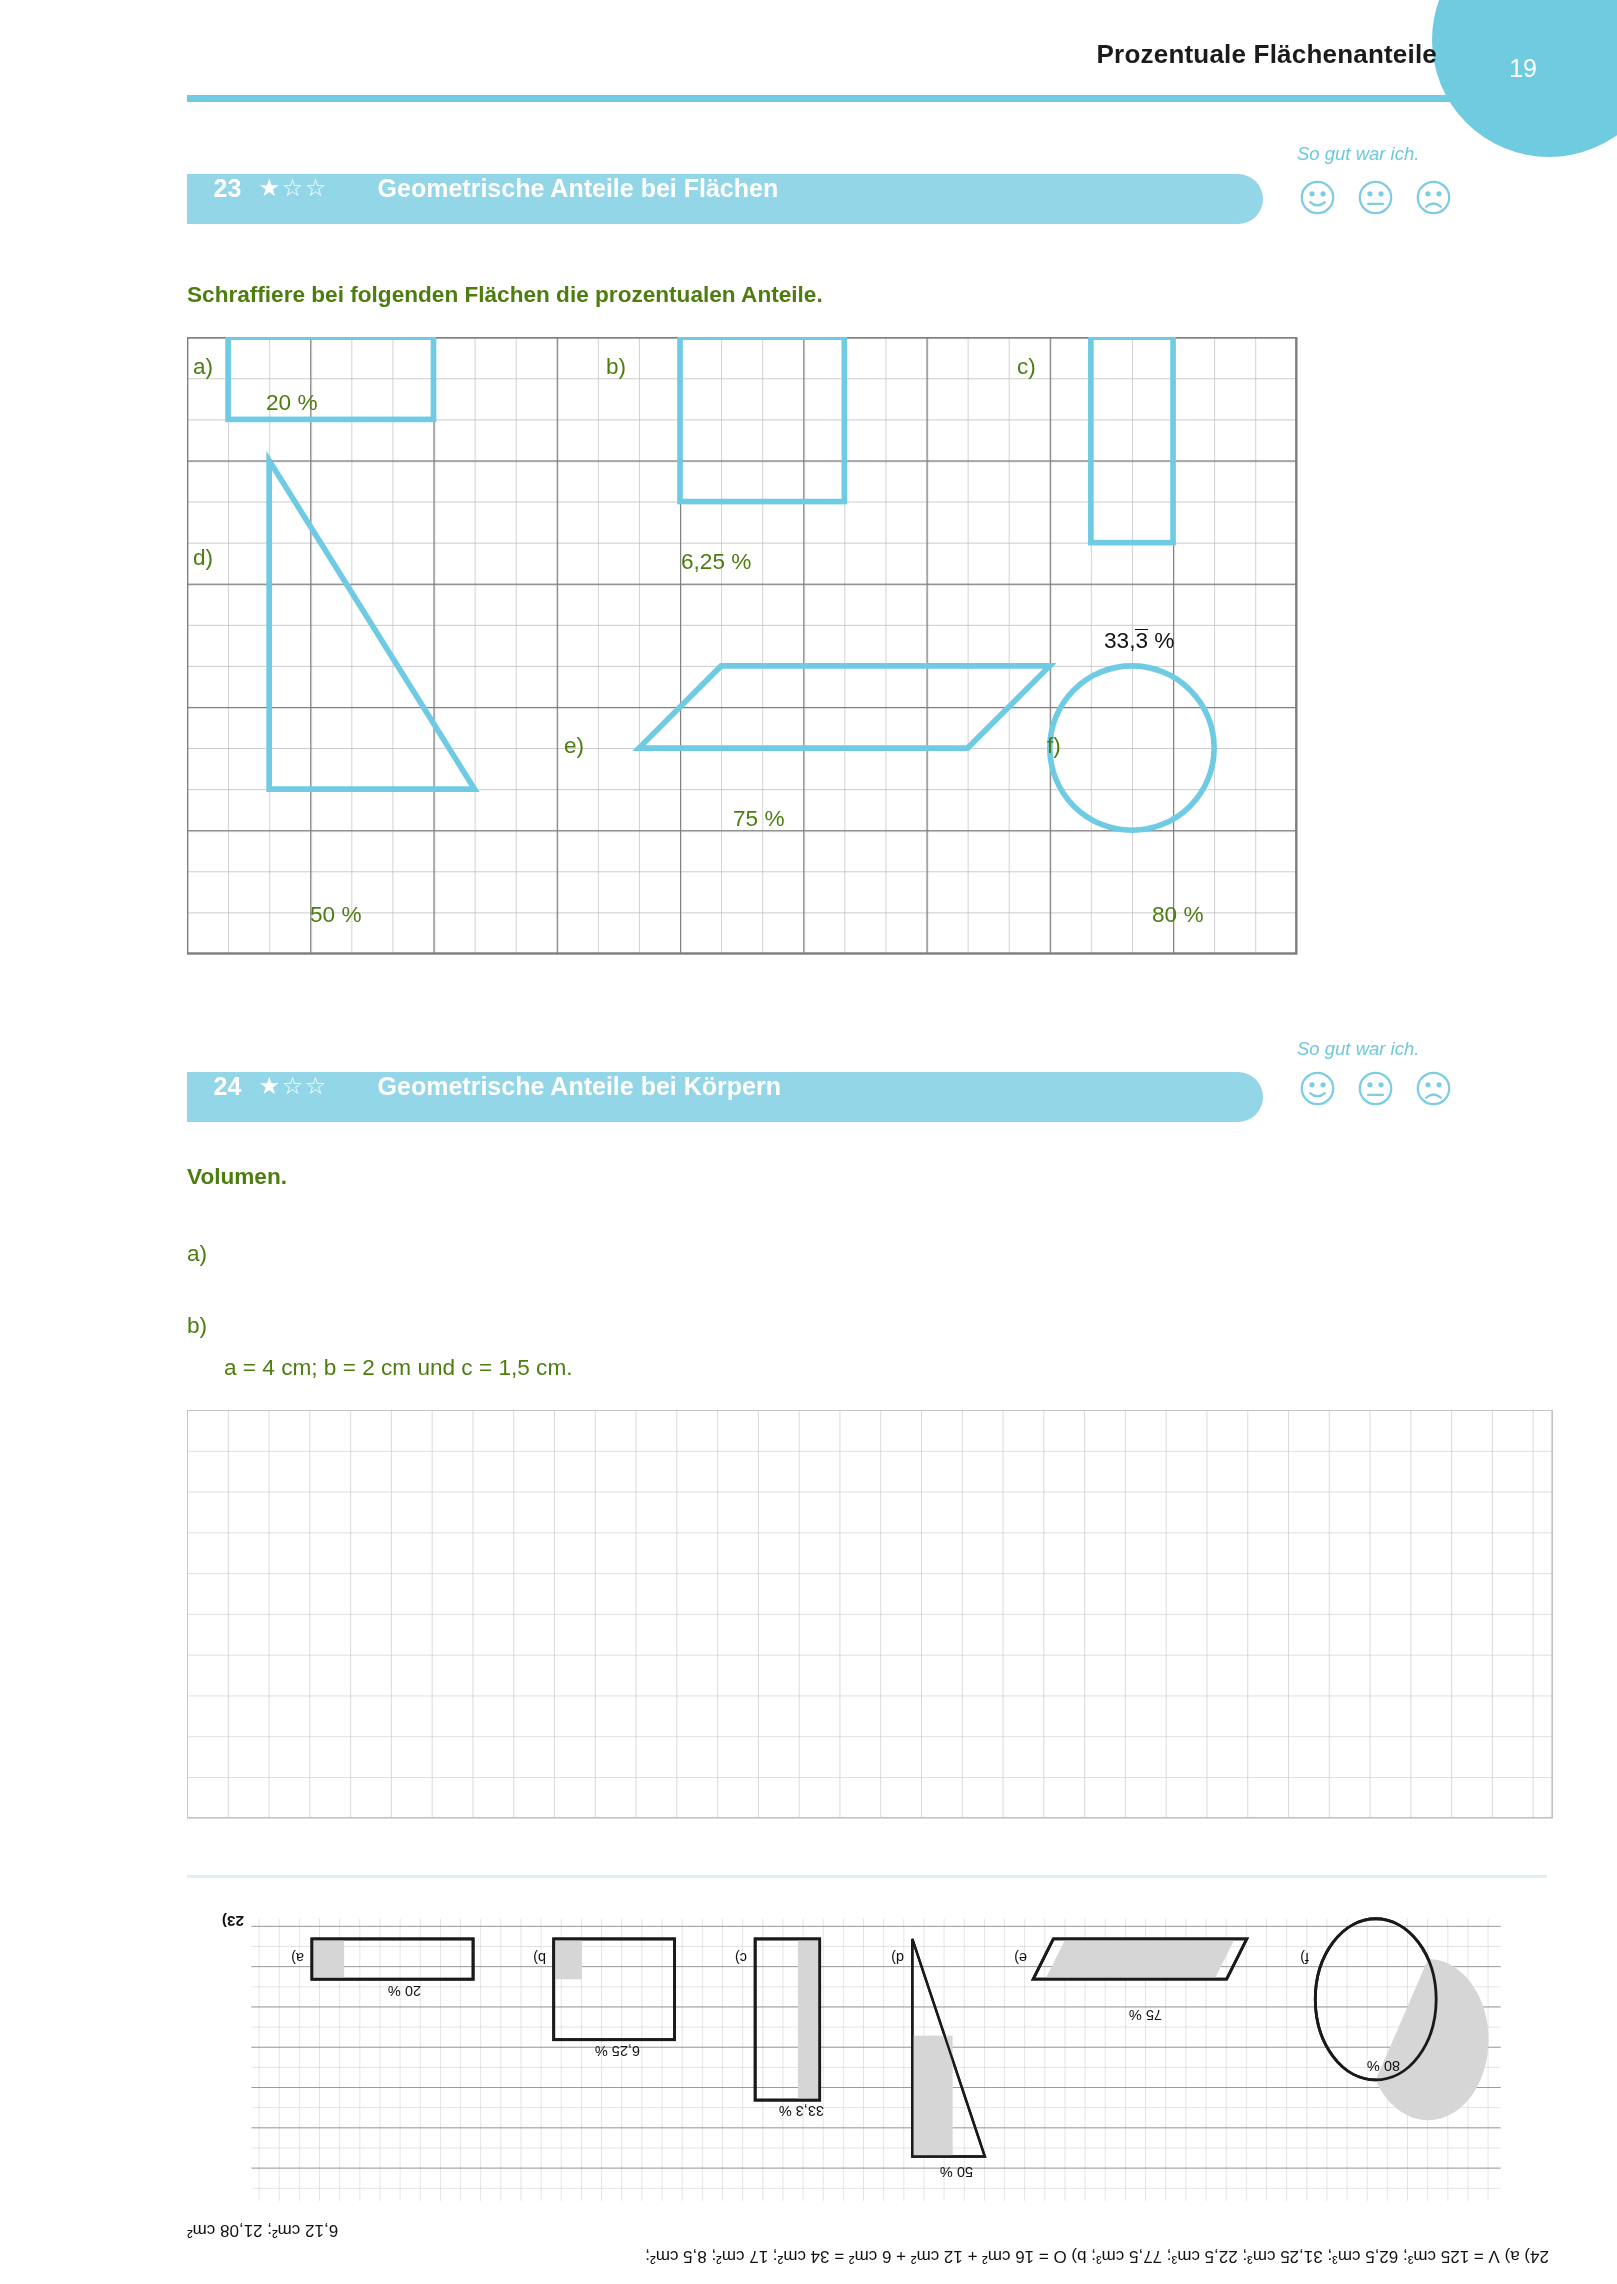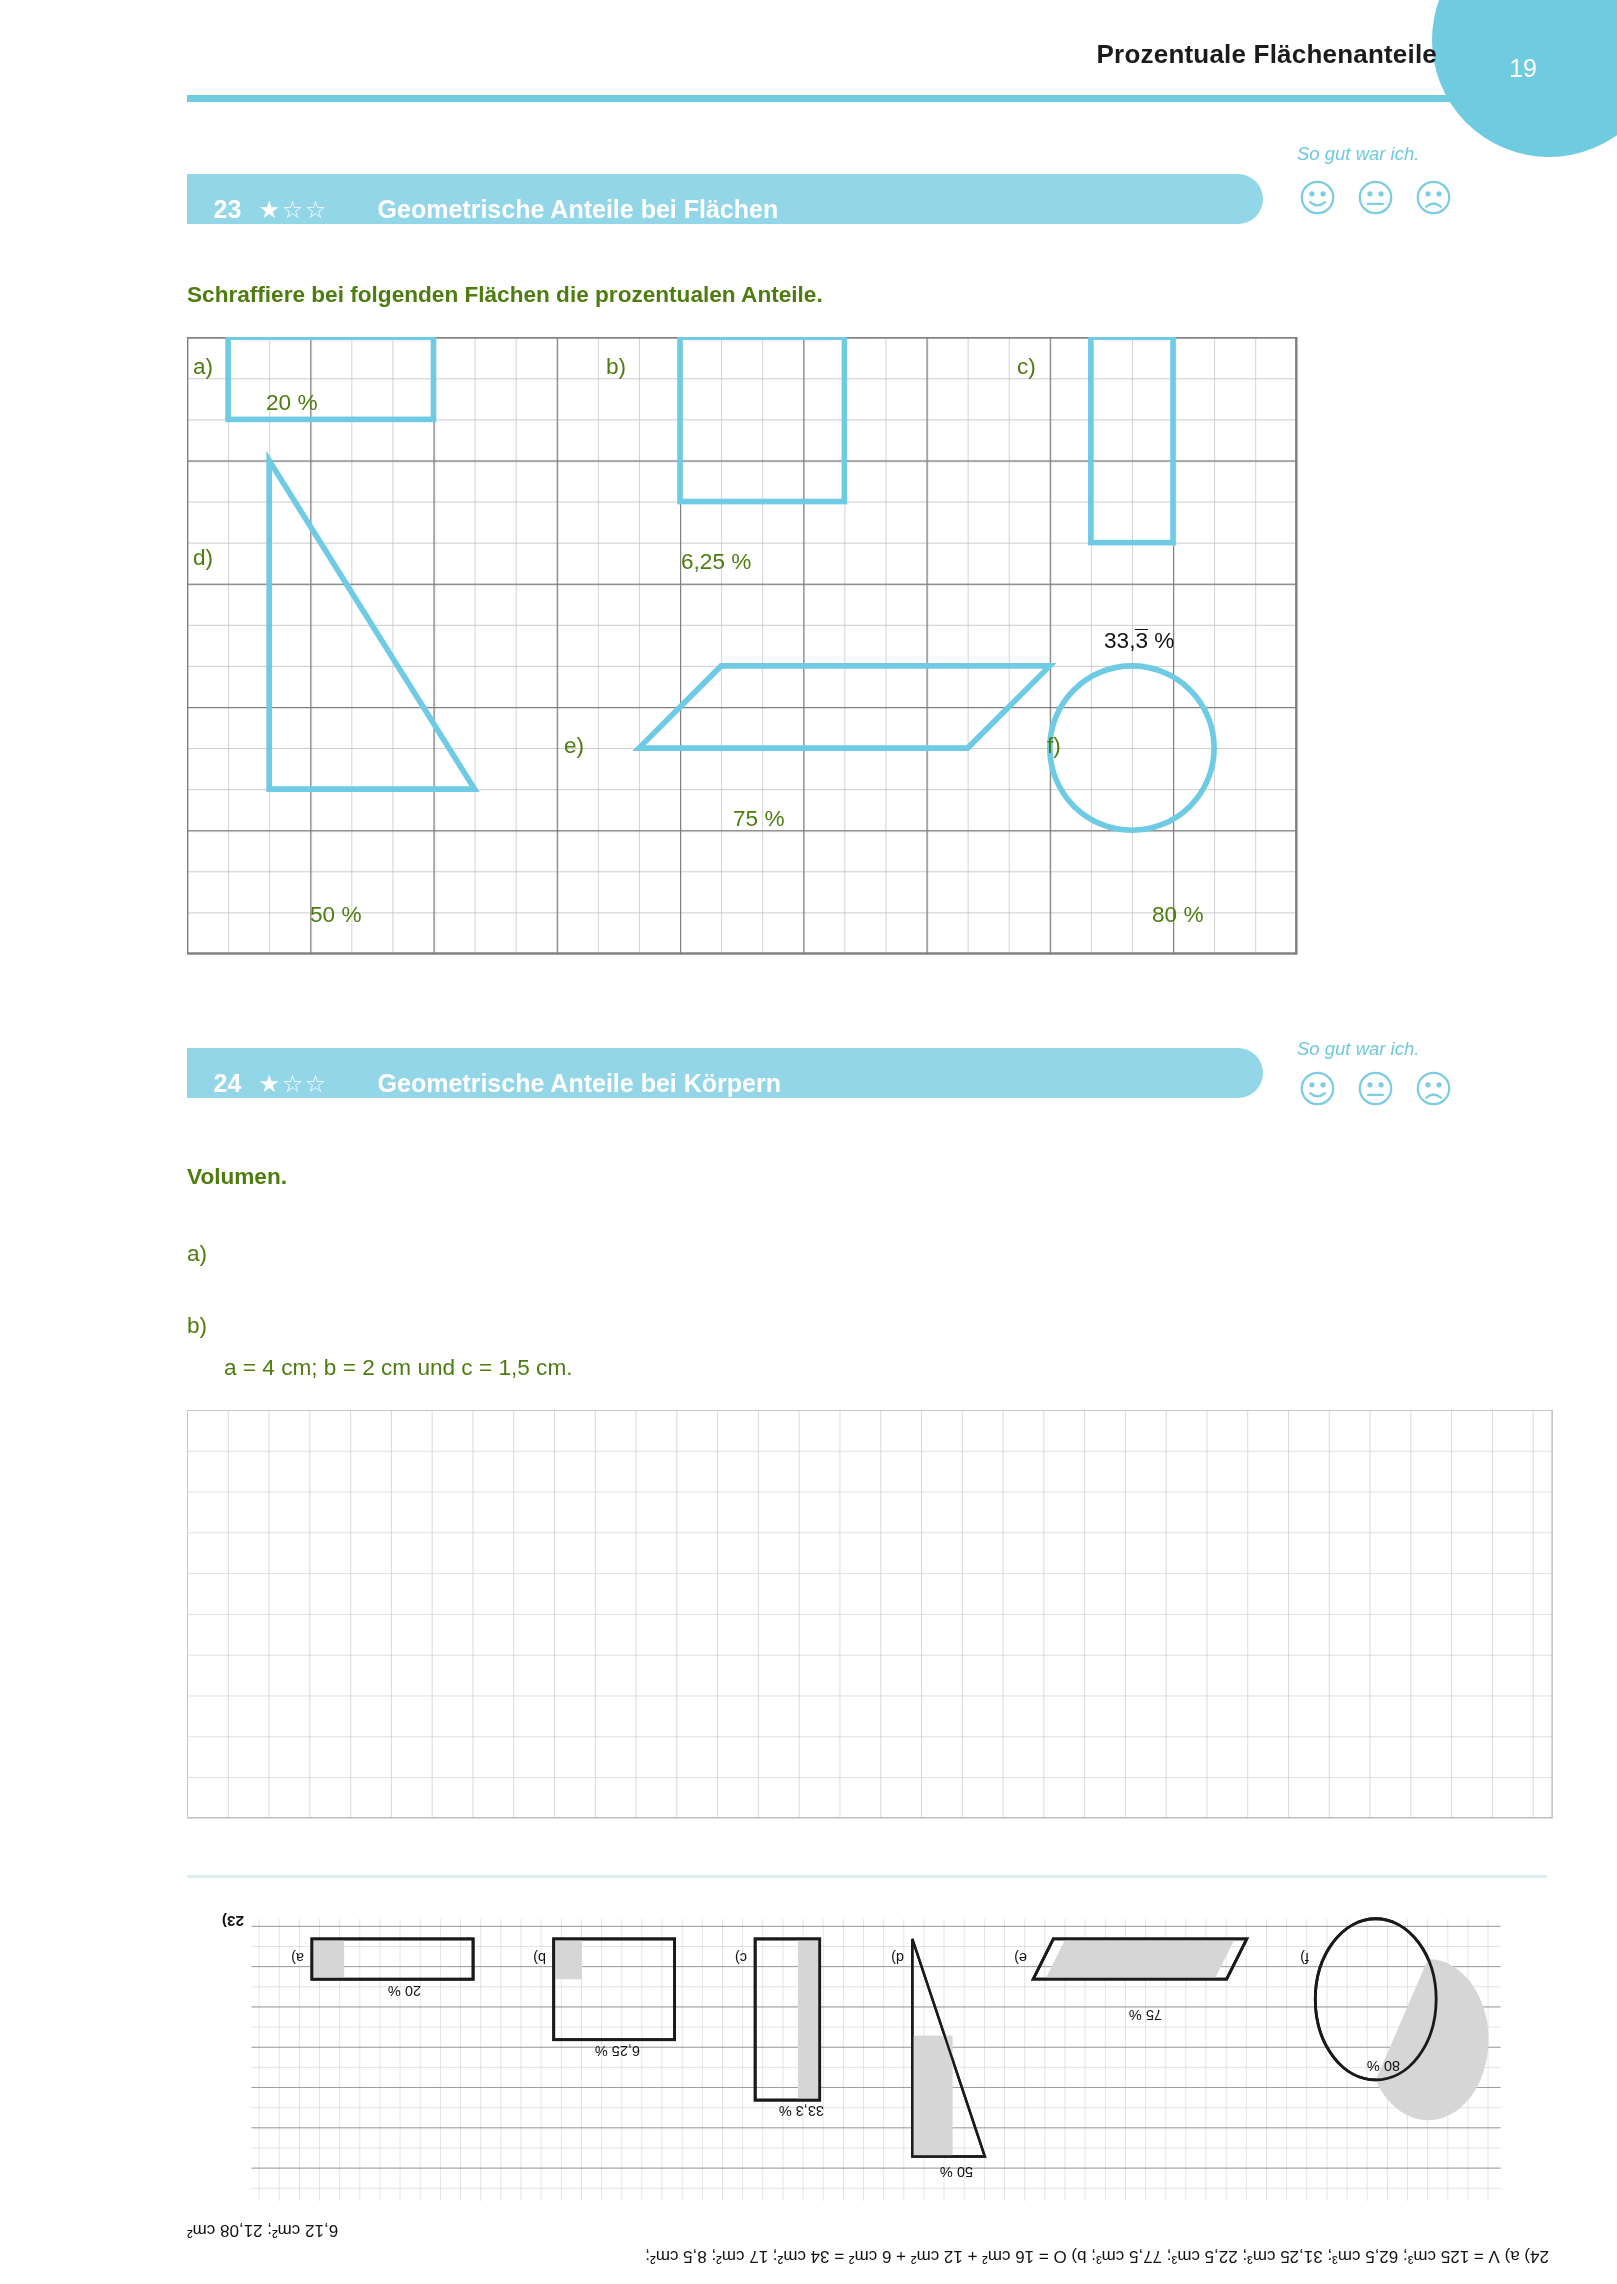--- a/index.html
+++ b/index.html
@@ -31,21 +31,21 @@
     position:absolute; left:187px; right:0; top:95px;
     height:7.3px; background:#6fcbdf;
   }
 
   
   .task{ position:absolute; left:187px; }
   .task-bar{
     position:relative; height:50px;
     background:#93d6e8;
     border-radius:0 25px 25px 0;
-    display:flex; align-items:flex-end;
+    display:flex; align-items:flex-start;
     width:1076px;
   }
   .task-num{
     color:#ffffff; font-size:25px; font-weight:700;
     margin-left:26.6px; width:37px;
   }
   .stars{ color:#ffffff; font-size:24px; letter-spacing:1.6px; margin-left:8px; width:103px;}
   .task-title{
     color:#ffffff; font-size:25px; font-weight:700; margin-left:16px; white-space:nowrap;
   }
@@ -188,21 +188,21 @@
       <line x1="12" y1="27" x2="28" y2="27" stroke="#7ccce2" stroke-width="2.4" stroke-linecap="round"></line>
     </svg>
     <svg class="face" viewBox="0 0 40 40">
       <circle cx="20" cy="20" r="17" fill="none" stroke="#7ccce2" stroke-width="2.4"></circle>
       <circle cx="14" cy="16" r="2.8" fill="#7ccce2"></circle>
         <circle cx="26" cy="16" r="2.8" fill="#7ccce2"></circle>
       <path d="M12 30 Q20 23 28 30" fill="none" stroke="#7ccce2" stroke-width="2.4" stroke-linecap="round"></path>
     </svg>
   </div>
 
-  <div class="task" style="top:1048px;">
+  <div class="task" style="top:1072px;">
     <div class="task-bar">
       <span class="task-num">24</span>
       <span class="stars">★☆☆</span>
       <span class="task-title">Geometrische Anteile bei Körpern</span>
     </div>
   </div>
 
   <div class="btext bold" style="left:187px; top:1164px;">Volumen.</div>
 
   <div class="btext" style="left:187px; top:1241px;">a)</div>

